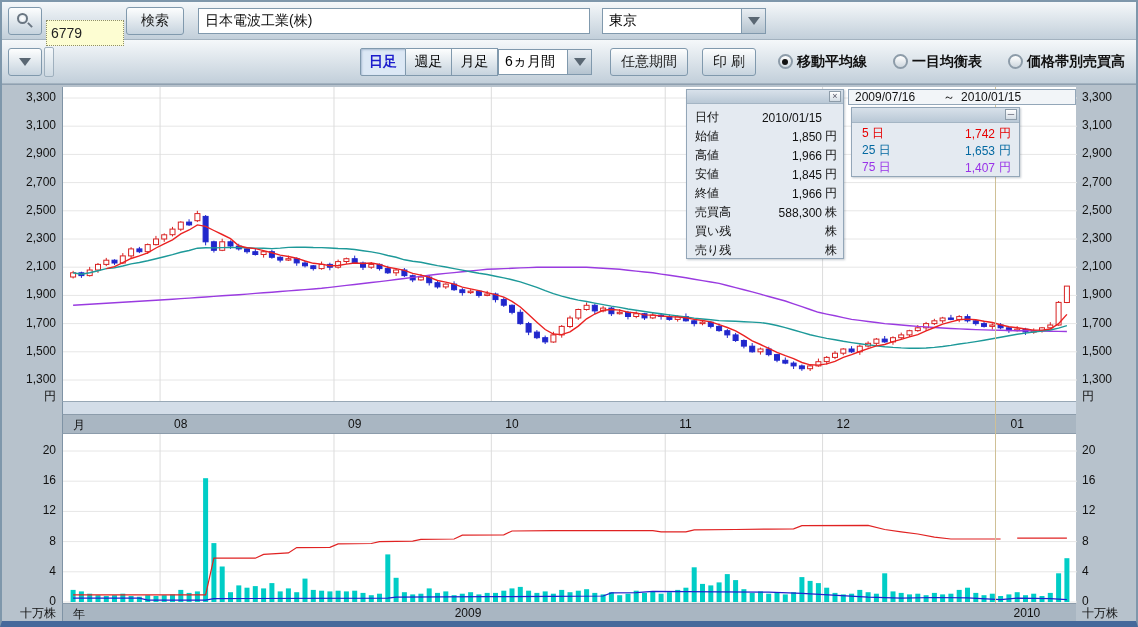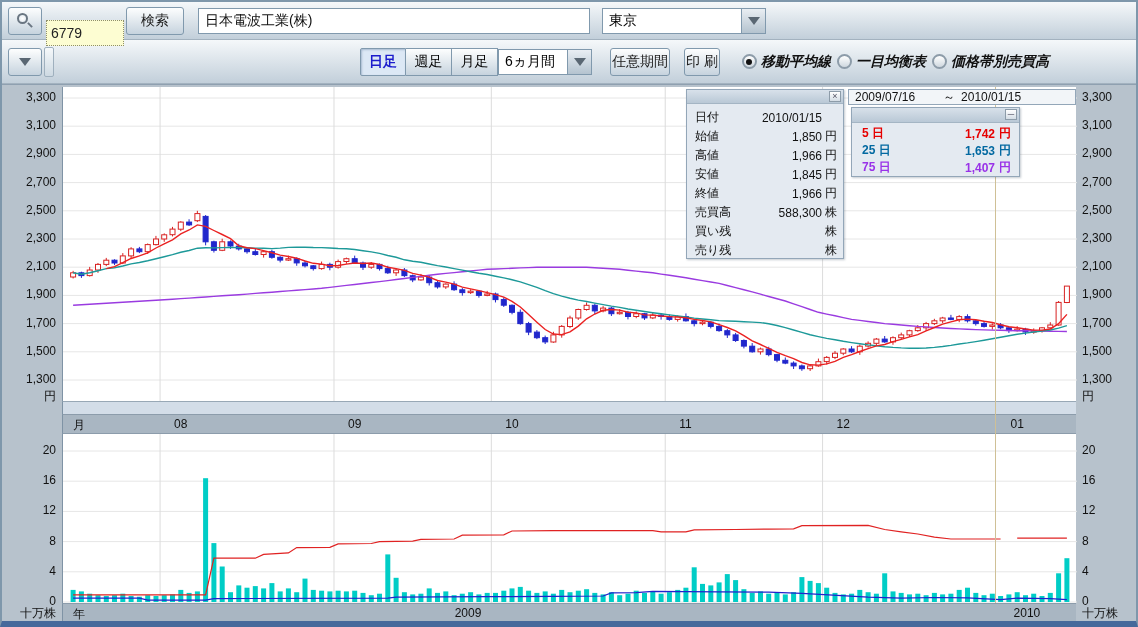--- a/index.html
+++ b/index.html
@@ -9,21 +9,21 @@
     border:2px solid #7e97ab; border-bottom:6px solid #46699b;
     background:#b7c2cc; overflow:hidden;
   }
   
   .toolbar-row { display:flex; align-items:center; padding:0 6px;
     background:linear-gradient(#f5f8fa,#c2cfda); border-bottom:1px solid #a3b2bf; }
   .row1 { height:38px; }
   .row2 { height:44px; }
   .btn {
     display:inline-flex; align-items:center; justify-content:center;
-    height:28px; padding:0 1px; font-size:14px; color:#1c1c1c;
+    height:28px; padding:0 10px; font-size:14px; color:#1c1c1c;
     background:linear-gradient(#fdfefe,#c6d3de); border:1px solid #8099ad;
     border-radius:3px; cursor:pointer; white-space:nowrap;
   }
   .icon-btn { width:34px; padding:0; }
   .code-input {
     width:78px; height:26px; margin-left:4px; padding:2px 4px; font-size:14px;
     background:#fdfdd2; border:1px dotted #8f8f6a; color:#222;margin-top:24px;
   }
   .search-btn { margin-left:2px; width:58px; }
   .text-field {
@@ -41,21 +41,21 @@
   .spacer { flex:1; }
   .sliver { width:10px; height:30px; margin-left:2px; background:linear-gradient(#f6f9fb,#cdd9e2); border:1px solid #9fb0be; border-radius:2px; }
   .tabs { display:flex; margin-left:306px; }
   .tab { width:46px; height:28px; display:flex; align-items:center; justify-content:center;
     font-size:14px; background:linear-gradient(#fdfefe,#c6d3de); border:1px solid #8099ad;
     border-left:none; cursor:pointer; }
   .tab:first-child { border-left:1px solid #8099ad; border-radius:2px 0 0 2px; }
   .tab.selected { background:#dce8f5; color:#1c1ccc; font-weight:bold; box-shadow:inset 1px 1px 2px rgba(70,100,140,.35); }
   .period-combo { margin-left:0; }
   .period-combo .combo-text { width:68px; }
-  .radio-group { display:flex; align-items:flex-start; margin-left:22px; gap:6px;font-style:italic; }
+  .radio-group { display:flex; align-items:flex-start; margin-left:22px; gap:26px; }
   .radio { display:flex; align-items:center; gap:4px; font-size:14px; font-weight:bold; color:#111; cursor:pointer; }
   .radio .dot {
     width:15px; height:15px; border-radius:50%; background:linear-gradient(#fff,#cfd8df);
     border:2px solid #8d9ca9; position:relative;
   }
   .radio.checked .dot::after {
     content:""; position:absolute; left:2.5px; top:2.5px; width:6px; height:6px; border-radius:50%; background:#111;
   }
   .magnifier { position:relative; width:16px; height:16px; }
   .magnifier .lens { position:absolute; left:0; top:0; width:11px; height:11px; border:2px solid #6a7682; border-radius:50%; background:radial-gradient(#fff,#dfe7ee); }
@@ -85,21 +85,21 @@
   .info-row .val { flex:1; text-align:right; }
   .info-row .unit { width:15px; text-align:right; }
   .range-bar { position:absolute; left:846px; top:4px; width:228px; height:16px; background:#f2f5f8;
     border:1px solid #93a6b8; z-index:5; display:flex; align-items:center; font-size:12px; color:#111; }
   .range-bar .from { margin-left:6px; }
   .range-bar .sep { margin-left:28px; }
   .range-bar .to { margin-left:6px; }
   .legend-panel { left:849px; top:22px; width:169px; height:70px; }
   .legend-panel .panel-titlebar { height:15px; }
   .legend-rows { padding:2px 8px 0 10px; }
-  .legend-row { display:flex; font-size:12px; height:17px; align-items:center;font-weight:bold; }
+  .legend-row { display:flex; font-size:12px; height:17px; align-items:center; }
   .legend-row .lbl { width:42px; }
   .legend-row .val { flex:1; text-align:right; }
   .legend-row .unit { width:16px; text-align:right; }
 </style>
 </head>
 <body>
 
 <div class="window">
 
   <div class="toolbar-row row1">

